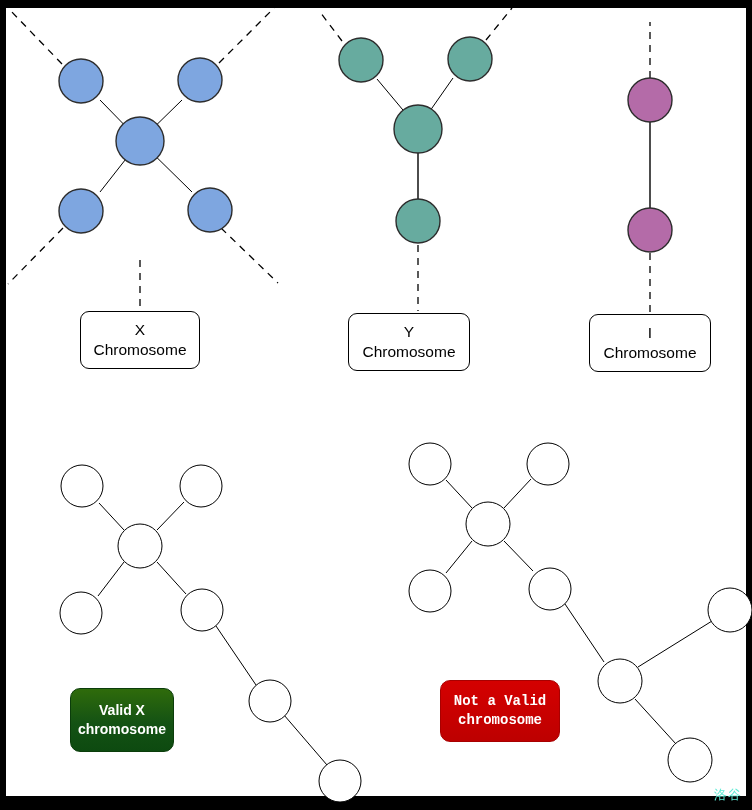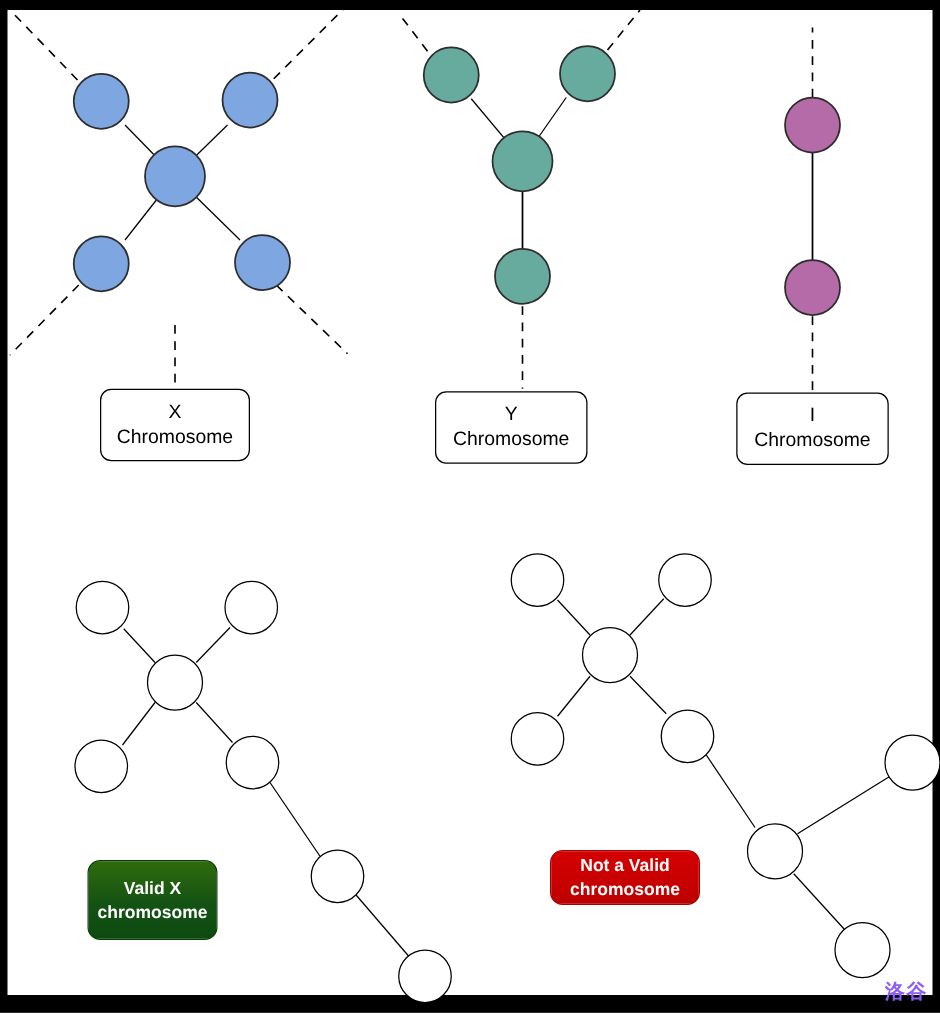--- a/index.html
+++ b/index.html
@@ -94,26 +94,25 @@
     border: 1.2px solid #0b3d0b;
   }
   .verdict-invalid {
     background: linear-gradient(180deg, #d40000 0%, #c70000 60%, #bd0000 100%);
     border: 1.2px solid #a80000;
   }
   .watermark {
     position: absolute;
     right: 10px;
     bottom: 6px;
-    font-size: 16px;
-    color: #8b5cf6;
+    font-size: 13px;
+    color: #5eead4;
     font-family: "DejaVu Sans", sans-serif;
     letter-spacing: 1px;
     user-select: none;
-    font-weight: bold;
   }
 </style>
 </head>
 <body>
 
 <div id="canvas">
   <div id="sheet"></div>
 
   <svg class="diagram" viewBox="0 0 752 810">
 
@@ -207,19 +206,19 @@
   <div class="label-box" style="left:589px; top:314px; width:122px; height:58px;">
     <span>I</span>
     <span>Chromosome</span>
   </div>
 
   <div class="verdict-box verdict-valid" style="left:70px; top:688px; width:104px; height:64px;">
     <span>Valid X</span>
     <span>chromosome</span>
   </div>
 
-  <div class="verdict-box verdict-invalid" style="left:440px; top:680px; width:120px; height:44px;">
+  <div class="verdict-box verdict-invalid" style="left:440px; top:680px; width:120px; height:62px;font-family:Liberation Mono, monospace;">
     <span>Not a Valid</span>
     <span>chromosome</span>
   </div>
 
   <div class="watermark">洛谷</div>
 </div>
 
 </body></html>

